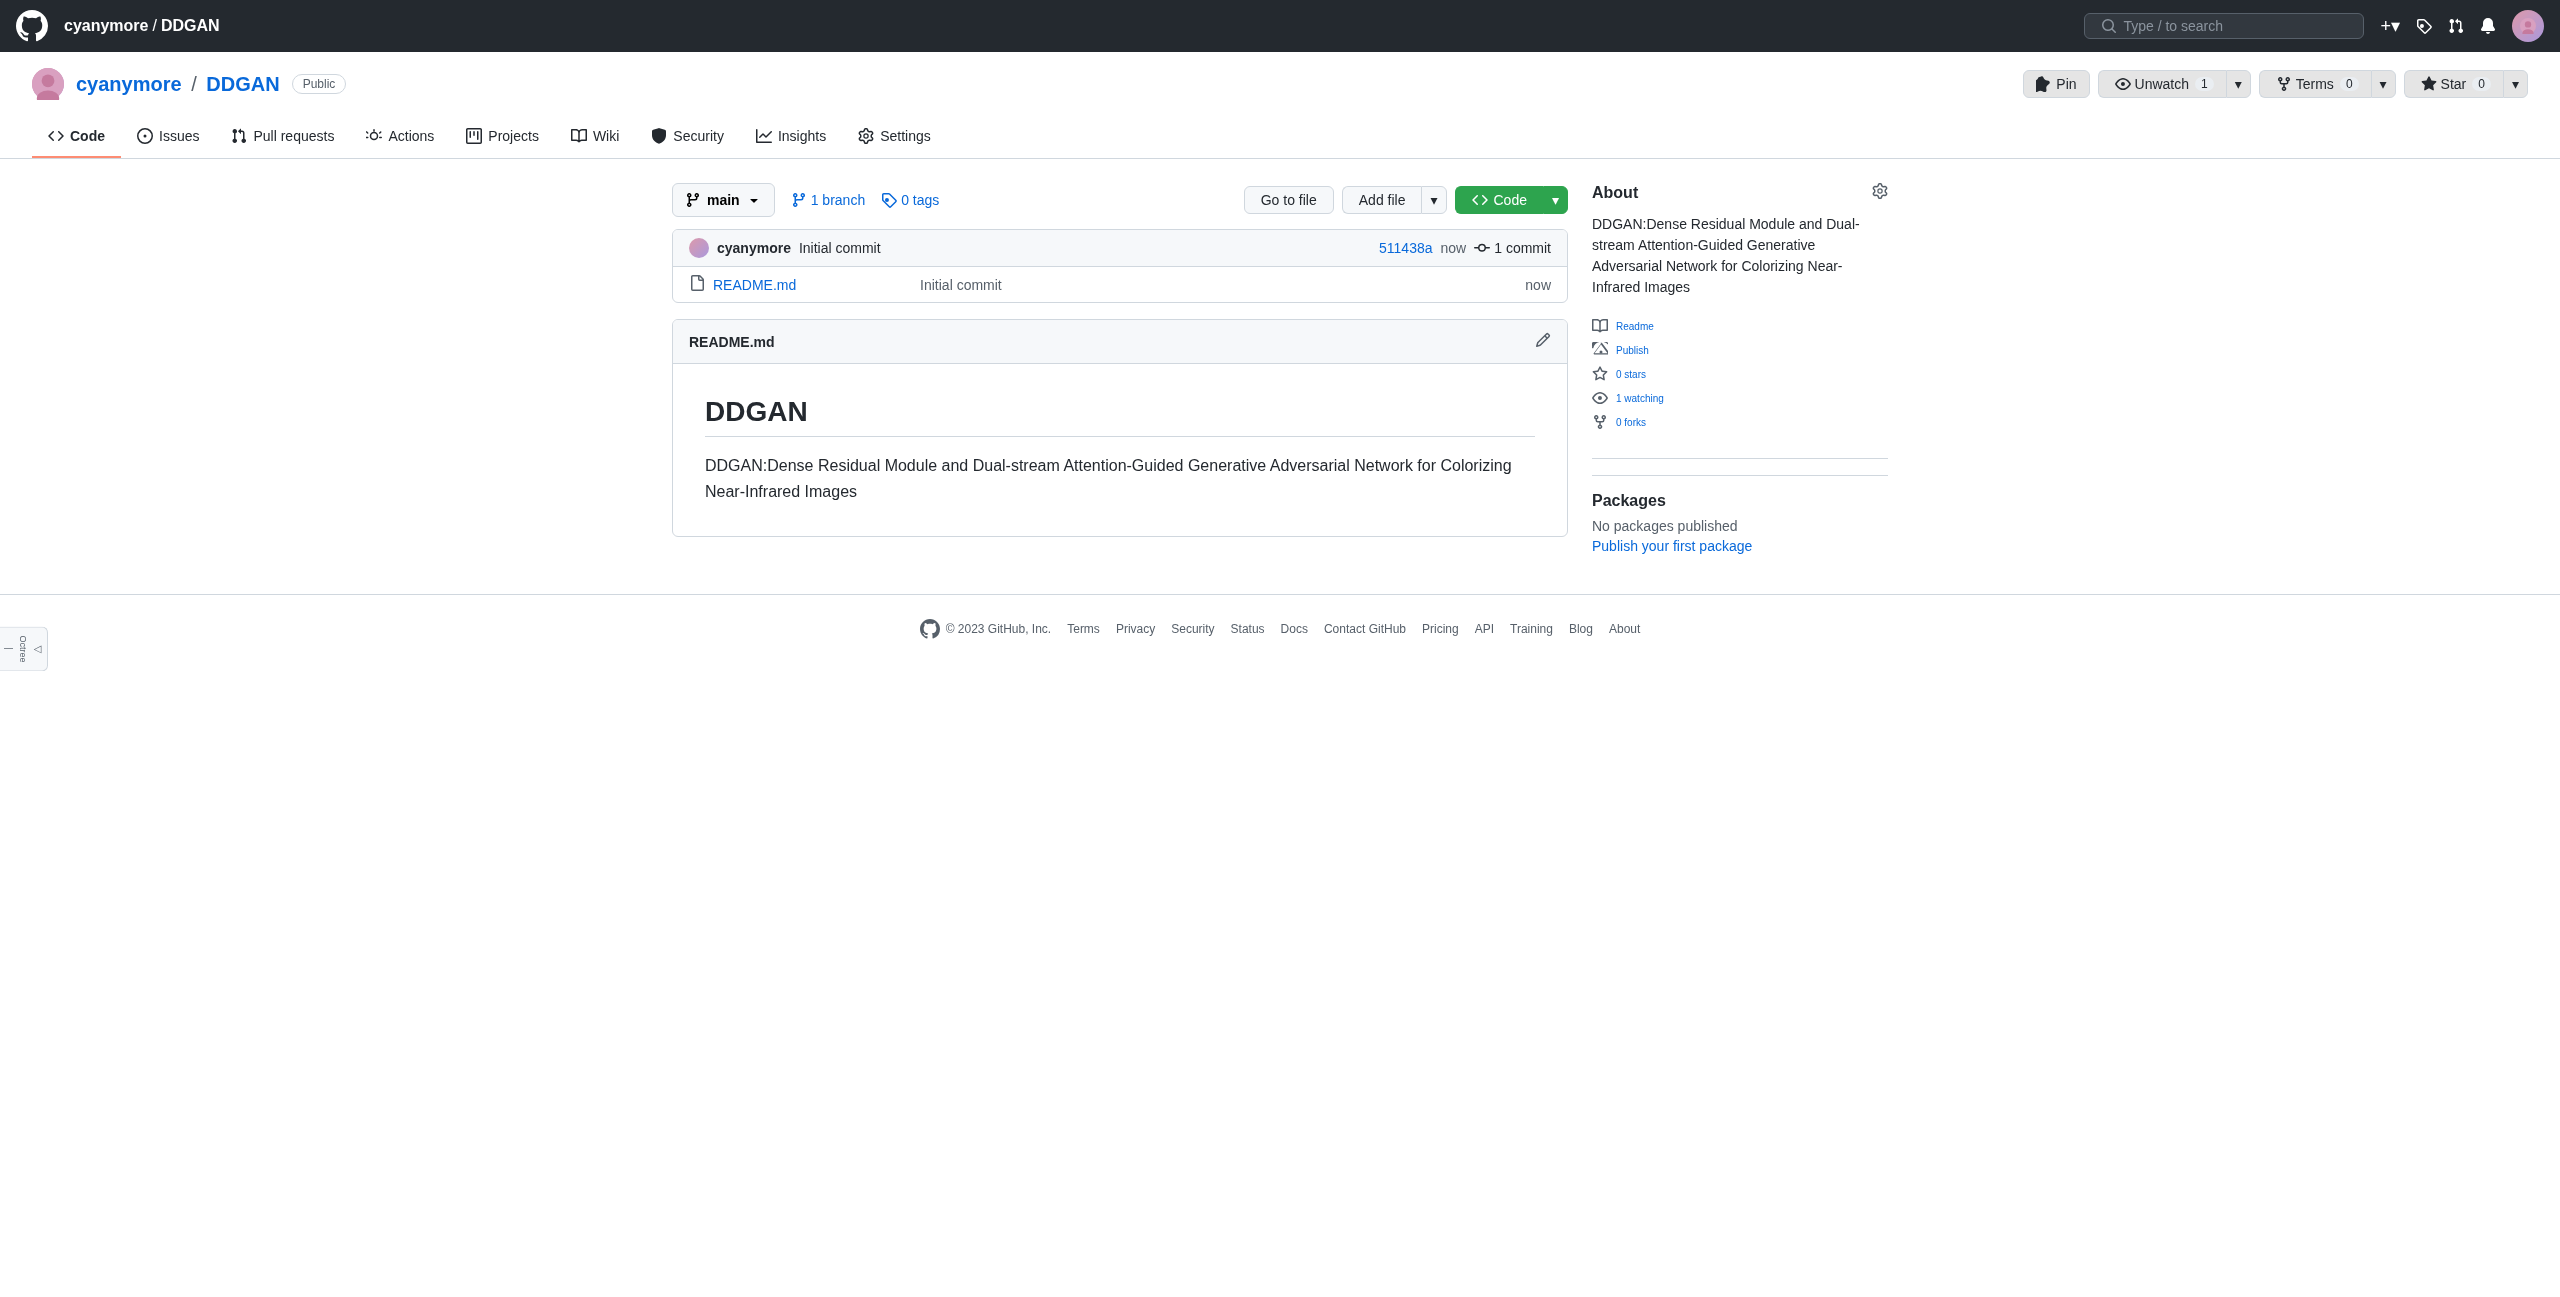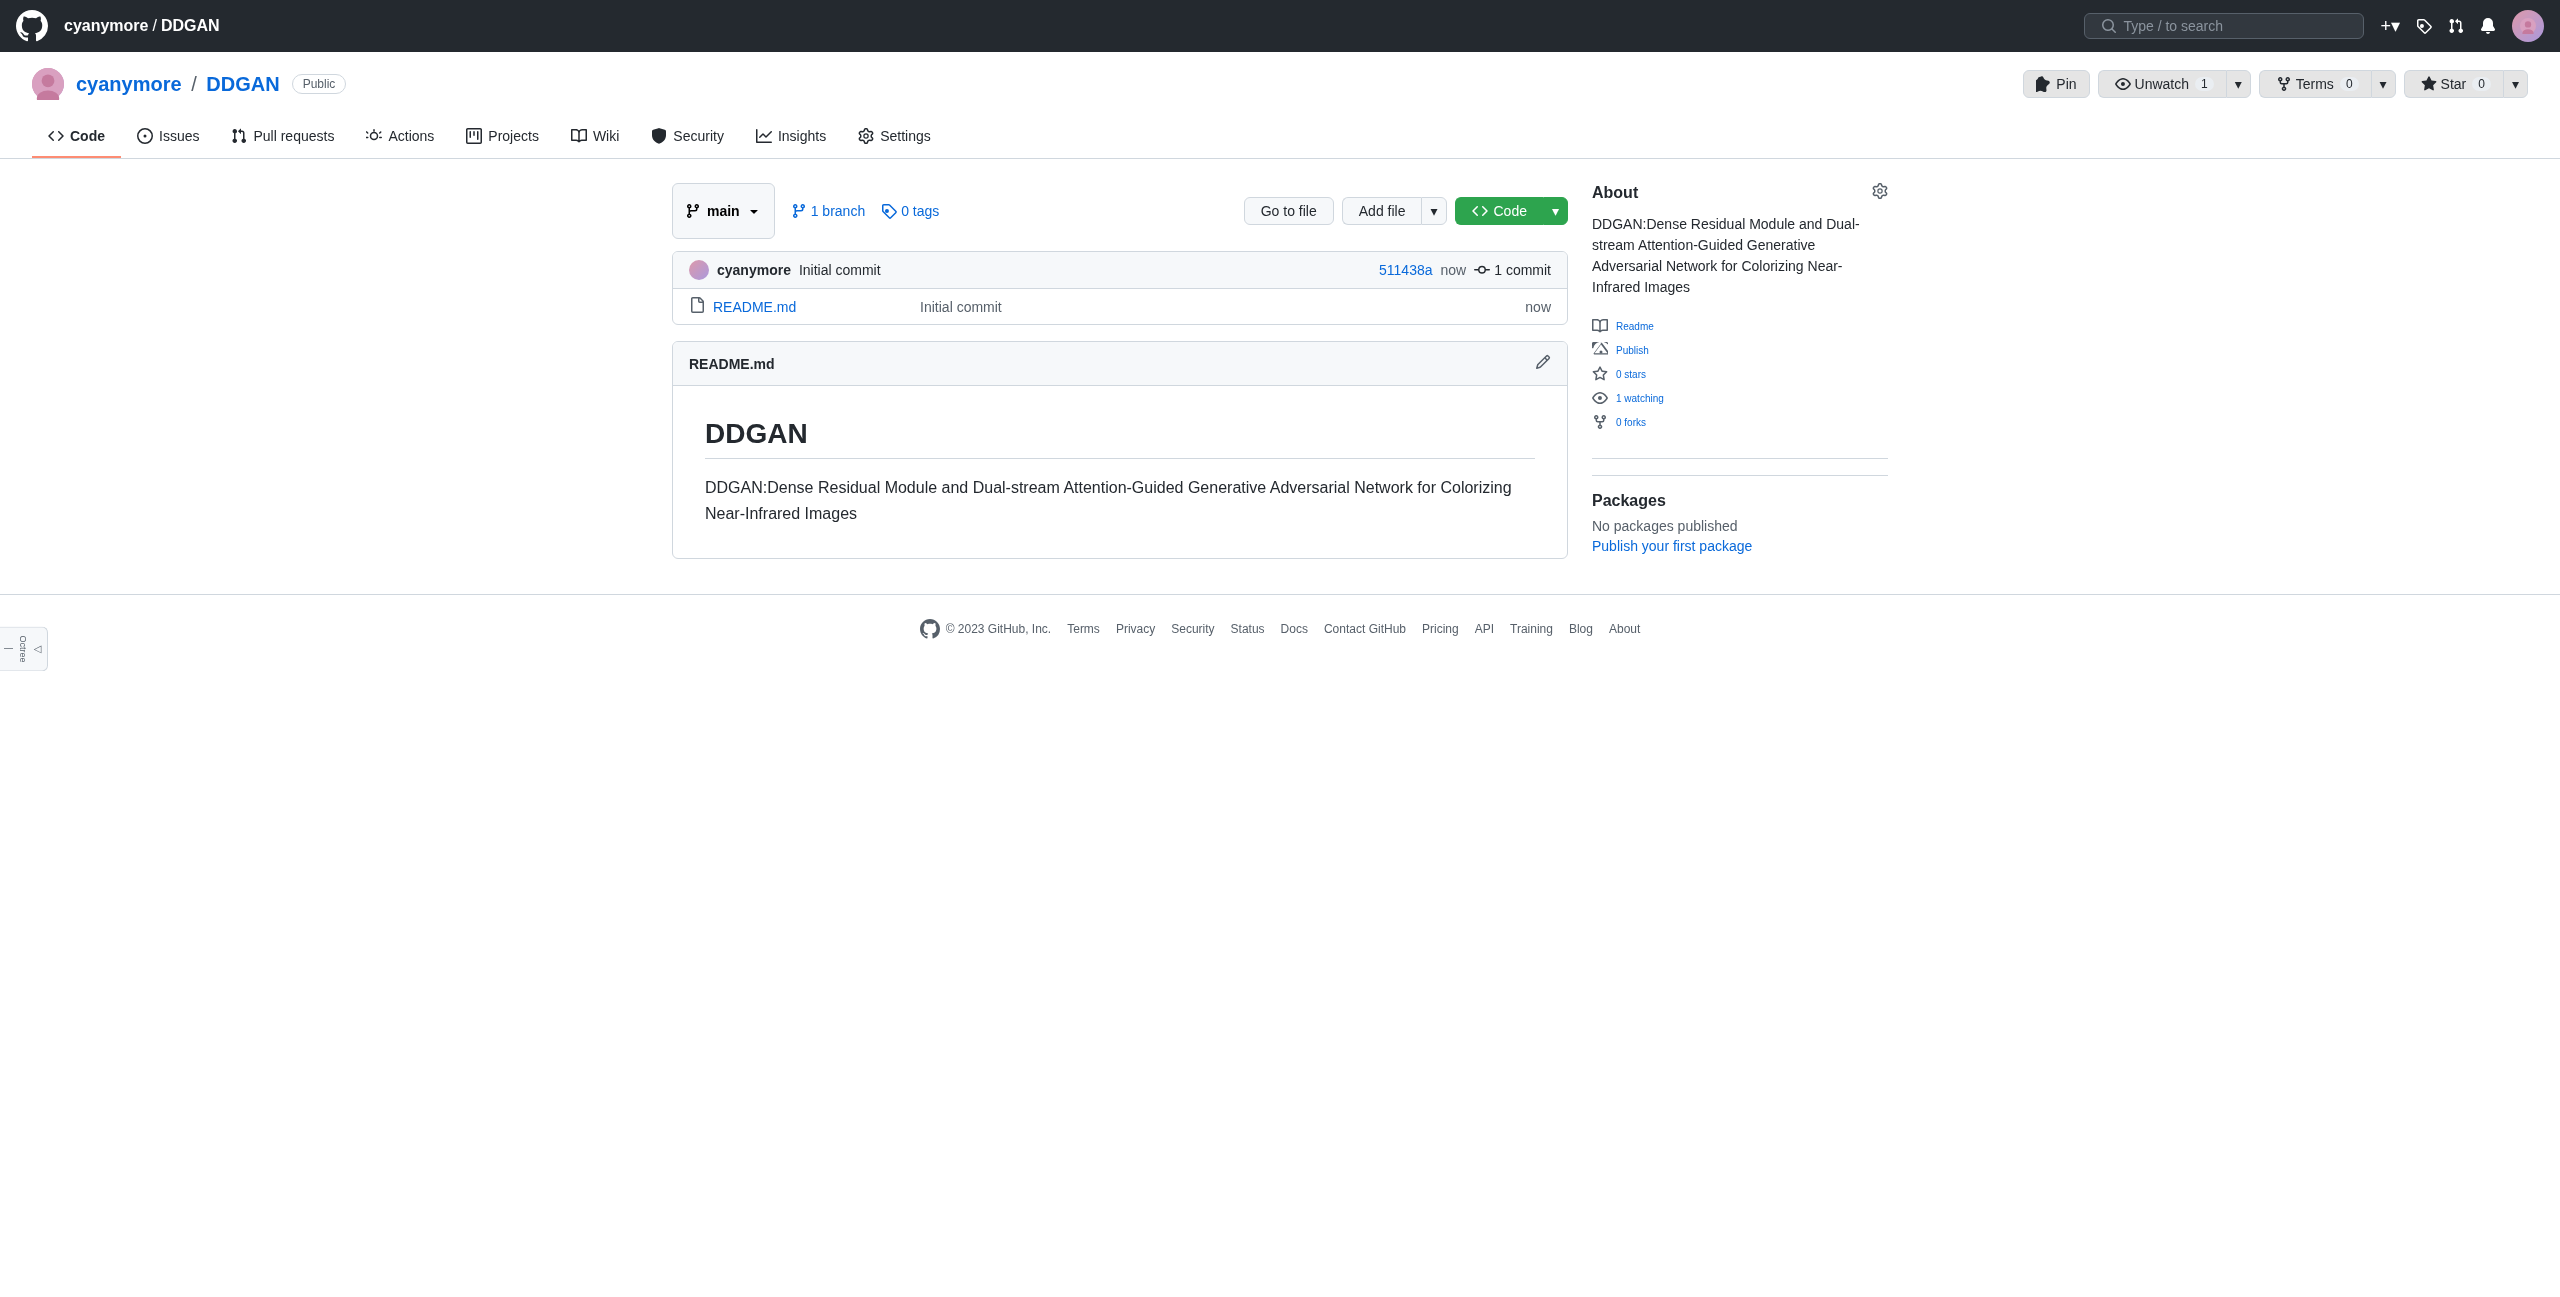--- a/index.html
+++ b/index.html
@@ -76,21 +76,21 @@
     .branch-row {
       display: flex;
       align-items: center;
       justify-content: space-between;
       margin-bottom: 12px;
     }
     .branch-selector {
       display: flex; align-items: center; gap: 6px;
       border: 1px solid #d0d7de;
       border-radius: 6px;
-      padding: 19px 12px;
+      padding: 8px 12px;
       font-size: 14px;
       font-weight: 600;
       cursor: pointer;
       background: #f6f8fa;
     }
     .branch-selector svg { width: 16px; height: 16px; }
     .branch-meta { display: flex; align-items: center; gap: 16px; font-size: 14px; }
     .branch-meta a { color: #0969da; text-decoration: none; display: flex; align-items: center; gap: 4px; }
     .branch-meta svg { width: 16px; height: 16px; }
     .branch-actions { display: flex; align-items: flex-start; gap: 8px; }

